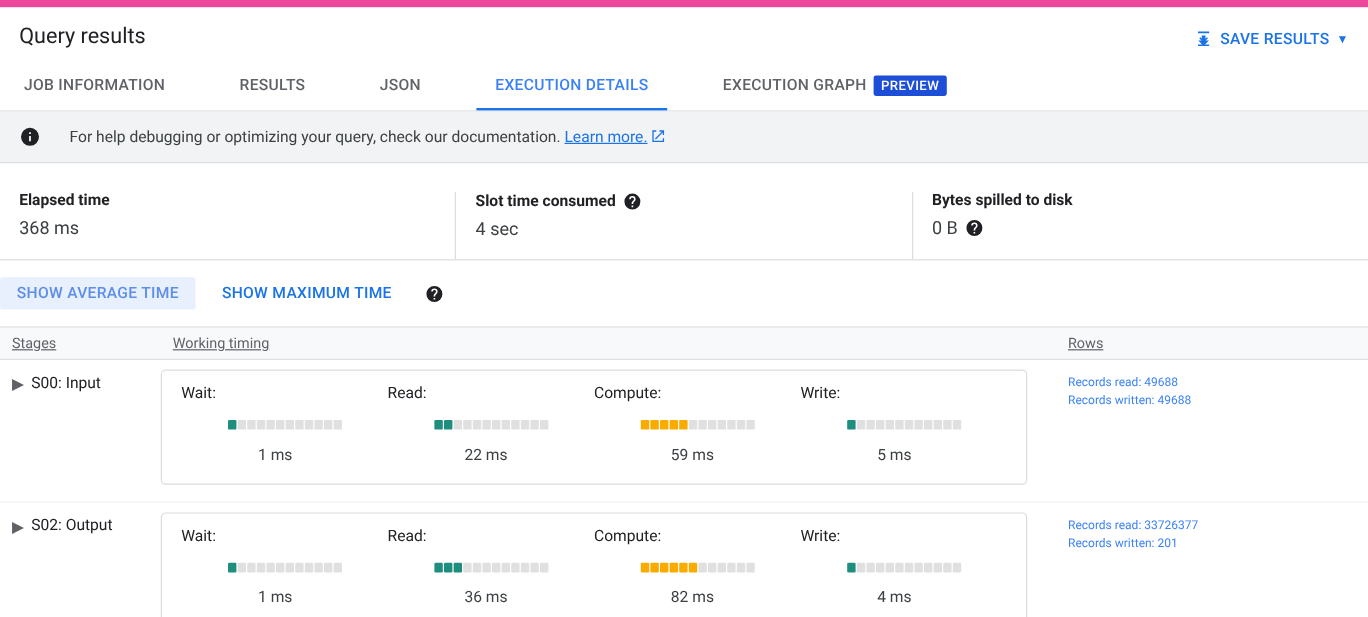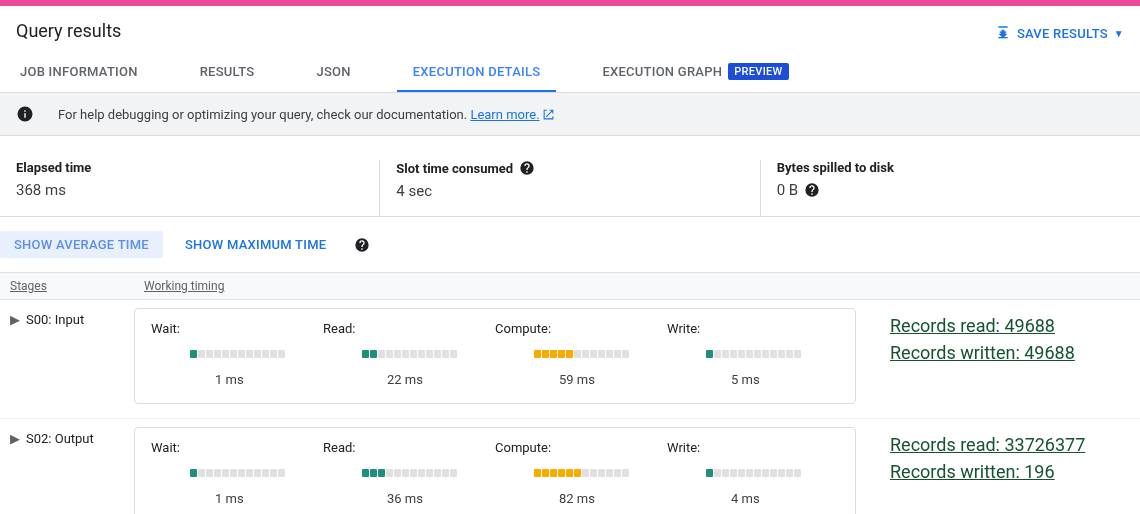--- a/index.html
+++ b/index.html
@@ -37,21 +37,21 @@
 .timing-box { flex:1; border:1px solid #dadce0; border-radius:4px; padding: 12px 16px 16px; margin-right: 24px;}
 .timing-grid { display:flex; gap: 0;}
 .timing-col { flex:1; }
 .timing-col .tlabel { font-size:13px; color:#202124; margin-bottom: 14px;}
 .meter-wrap { display:flex; align-items:center; gap: 14px; flex-direction: column;}
 .meter { display:flex; gap:1px; }
 .seg { width:7px; height:8px; background:#e0e0e0; border-radius:1px;}
 .seg.on-teal { background:#1e8e7e; }
 .seg.on-amber { background:#f9ab00; }
 .mval { font-size:13px; color:#3c4043; min-width:44px;}
-.rows-cell { width:260px; padding:4px 10px; font-size:18px; color:#14532d; line-height:1.5;text-decoration:underline;}
+.rows-cell { width:260px; padding:4px 10px; font-size:10px; color:#3b82f6; line-height:1.5;}
 </style>
 </head>
 <body>
 
 <div class="header">
   <div class="title">Query results</div>
   <div class="save-btn">
     <svg viewBox="0 0 24 24">
         <path d="M5 20h14v-2H5v2zm7-18L5.33 9h4.34v6h4.66V9h4.34L12 2z" transform="rotate(180 12 11)"></path>
         <path d="M5 18h14v2H5z"></path>
@@ -124,20 +124,21 @@
   <div class="toggle-btn active">SHOW AVERAGE TIME</div>
   <div class="toggle-btn">SHOW MAXIMUM TIME</div>
   <svg class="help-icon" viewBox="0 0 24 24" style="margin-left:6px;">
       <path d="M12 2a10 10 0 100 20 10 10 0 000-20zm1 17h-2v-2h2v2zm2.07-7.75l-.9.92A3.4 3.4 0 0013 15h-2v-.5a4 4 0 011.17-2.83l1.24-1.26A2 2 0 1010 9H8a4 4 0 118 0 3.2 3.2 0 01-.93 2.25z"></path>
     </svg>
 </div>
 
 <div class="table-head">
   <div class="col-stage">Stages</div>
   <div class="col-timing">Working timing</div>
+  <div class="col-rows">Rows</div>
 </div>
 
 <div id="stages-container">
     <div class="stage-row">
       <div class="stage-name-cell">
         <span class="expand-arrow">▶</span>
         <span>S00: Input</span>
       </div>
       <div class="timing-box">
         <div class="timing-grid">
@@ -312,16 +313,16 @@
                 <div class="seg"></div>
                 <div class="seg"></div>
               </div>
               <span class="mval">4 ms</span>
             </div>
           </div>
         </div>
       </div>
       <div class="rows-cell">
         <div>Records read: 33726377</div>
-        <div>Records written: 196</div>
+        <div>Records written: 201</div>
       </div>
     </div>
   </div>
 
 </body></html>

